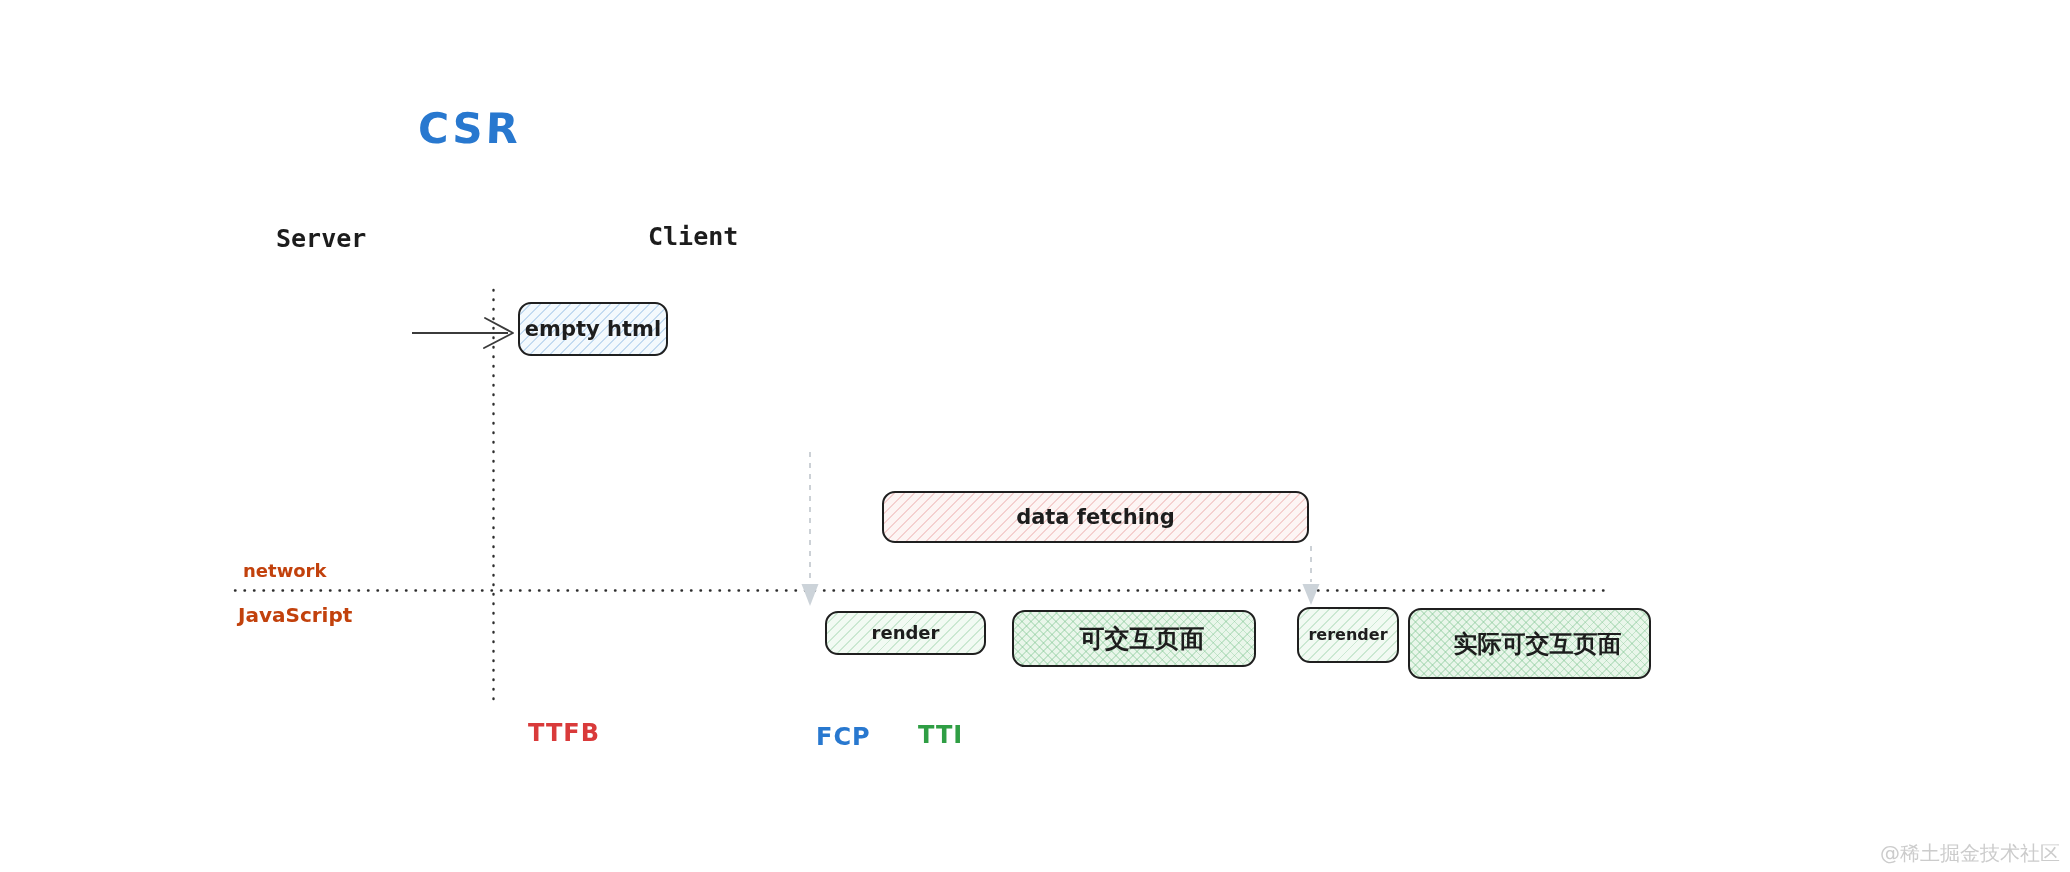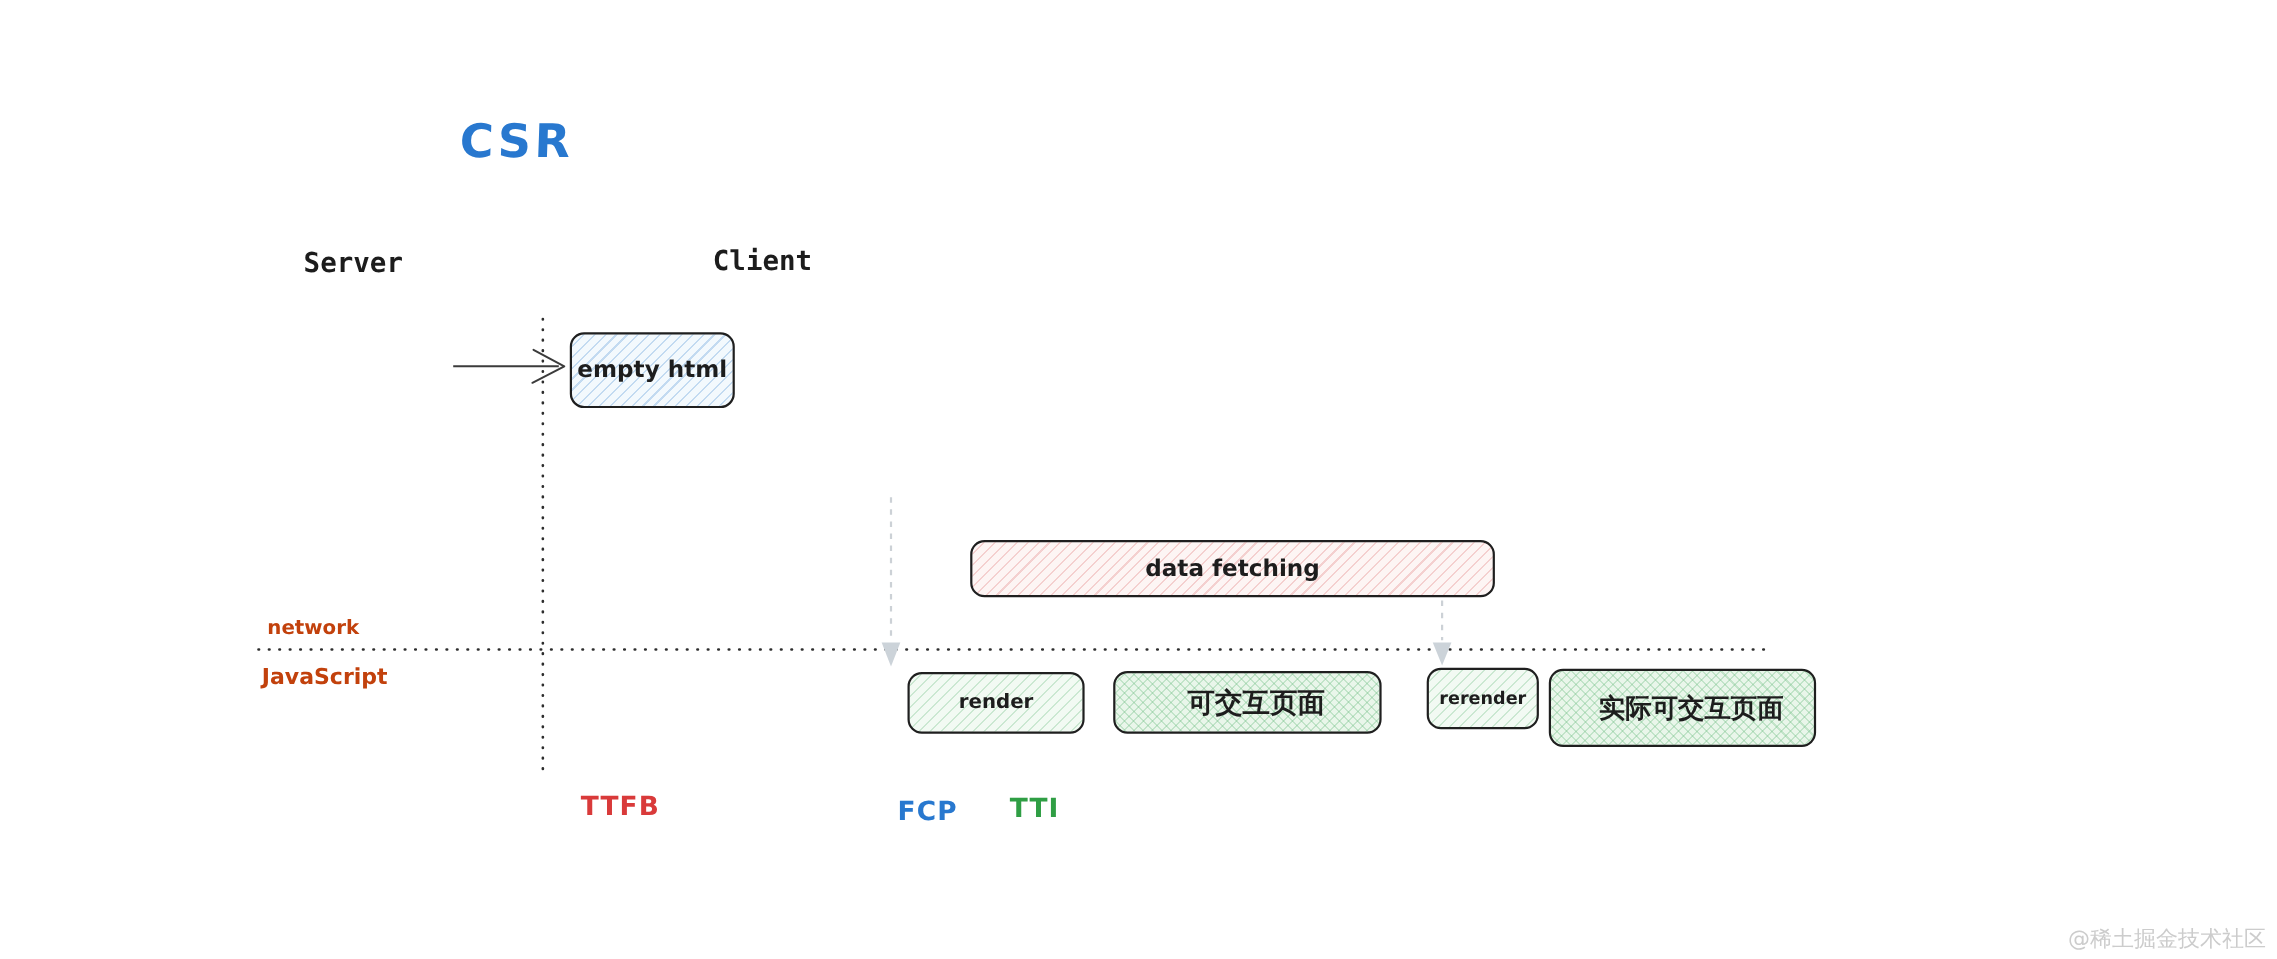--- a/index.html
+++ b/index.html
@@ -73,30 +73,30 @@
 
   <div class="title">CSR</div>
 
   <div class="lane-label lane-server">Server</div>
   <div class="lane-label lane-client">Client</div>
 
   <div class="axis-label axis-network">network</div>
   <div class="axis-label axis-js">JavaScript</div>
 
 
-  <div class="box fill-blue" style="left:518px;top:302px;width:150px;height:69px;">
+  <div class="box fill-blue" style="left:518px;top:302px;width:150px;height:54px;">
     <span class="box-label" style="font-size:21px;">empty html</span>
   </div>
 
 
-  <div class="box fill-pink" style="left:882px;top:491px;width:477px;height:52px;">
+  <div class="box fill-pink" style="left:882px;top:491px;width:427px;height:52px;">
     <span class="box-label" style="font-size:21px;">data fetching</span>
   </div>
 
-  <div class="box fill-green" style="left:825px;top:611px;width:161px;height:56px;justify-content:center;">
+  <div class="box fill-green" style="left:825px;top:611px;width:161px;height:44px;justify-content:center;">
     <span class="box-label" style="font-size:18px;">render</span>
   </div>
 
   <div class="box fill-green-cross" style="left:1012px;top:610px;width:244px;height:57px;">
     <span class="box-label" style="font-size:25px;">可交互页面</span>
   </div>
 
   <div class="box fill-green" style="left:1297px;top:607px;width:102px;height:56px;">
     <span class="box-label" style="font-size:16px;">rerender</span>
   </div>

